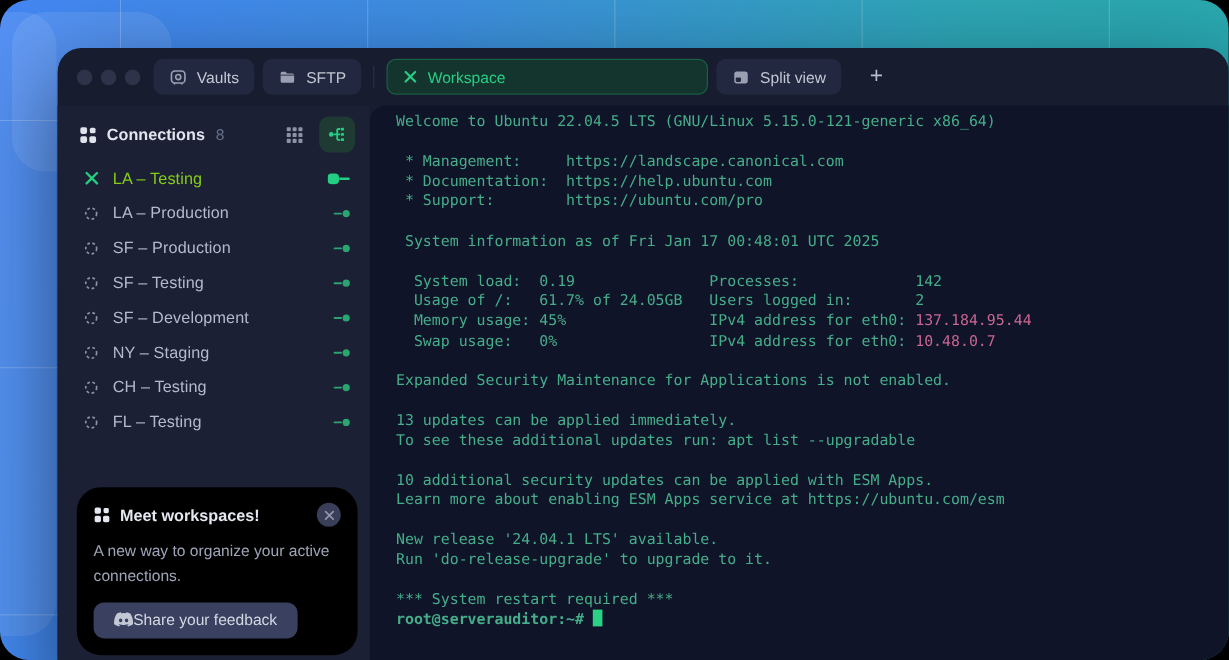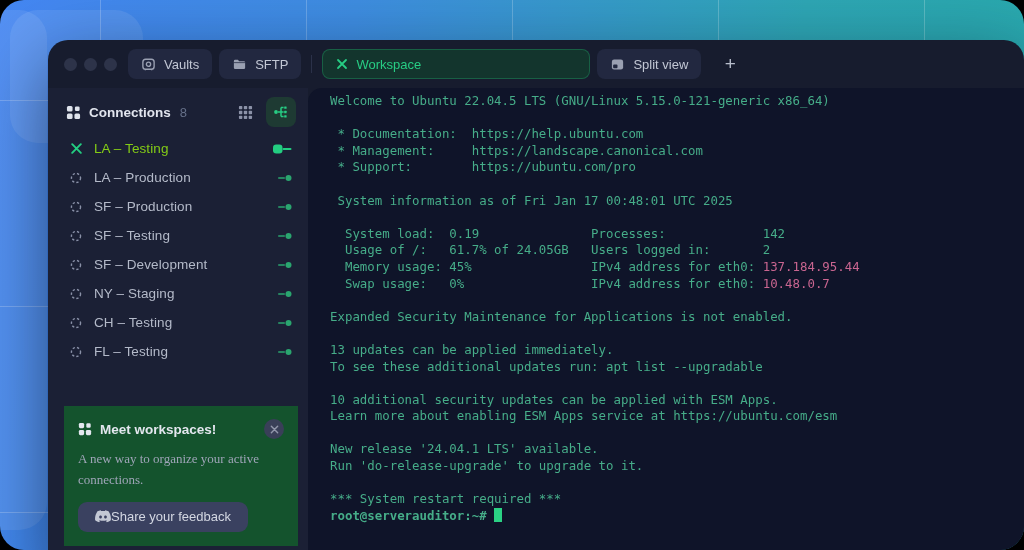--- a/index.html
+++ b/index.html
@@ -52,27 +52,27 @@
   .conn-row .ic { width:16px; height:16px; display:flex; align-items:center; justify-content:center; }
   .conn-row .ic-x { display:none; }
   .conn-row.active .ic-x { display:flex; }
   .conn-row .lbl { font-size:13.5px; color:#b4bac9; letter-spacing:.1px; }
   .conn-row.active .lbl { color:#84cc16; }
   .conn-row .st { margin-left:auto; display:flex; align-items:center; }
   .conn-row .st-active { display:none; }
   .conn-row.active .st-active { display:flex; }
 
   
-  .promo { position:absolute; left:16px; top:318px; width:234px; background:#14532d;
-           border-radius:0; padding:13px 14px 14px 14px; }
+  .promo { position:absolute; left:16px; top:318px; width:234px; background:#000000;
+           border-radius:20px; padding:13px 14px 14px 14px; }
   .promo-head { display:flex; align-items:center; gap:8px; }
   .promo-title { font-size:13.5px; font-weight:bold; color:#e4e7ef; }
   .promo-close { margin-left:auto; width:20px; height:20px; border-radius:50%; background:#393f58;
                  display:flex; align-items:center; justify-content:center; color:#8d93a8; font-size:11px; }
-  .promo-body { margin-top:9px; font-size:13px; line-height:1.65; color:#9fa5b8;font-family:Liberation Serif, serif; }
+  .promo-body { margin-top:9px; font-size:13px; line-height:1.65; color:#9fa5b8; }
   .promo-btn { margin-top:11px; height:30px; display:inline-flex; align-items:center; gap:0;
                padding:0 17px; background:#3a4160; border-radius:9px; color:#d3d7e2; font-size:13px; }
 
   
   .terminal { flex:1; background:#0f1429; border-top-left-radius:14px;
               padding:5px 0 0 22px; overflow:hidden;
               font-family:"DejaVu Sans Mono", monospace; font-size:12.4px; color:#46ad89; }
   .terminal .line { height:16.6px; line-height:16.6px; white-space:pre; }
   .terminal .ip { color:#c96590; }
   .terminal .bold { font-weight:bold;text-align:center; }
@@ -337,22 +337,22 @@
               </svg>
             </span>
             <span>Share your feedback</span>
           </div>
         </div>
       </aside>
 
       <section class="terminal">
           <div class="line"><span>Welcome to Ubuntu 22.04.5 LTS (GNU/Linux 5.15.0-121-generic x86_64)</span></div>
           <div class="line"></div>
+          <div class="line"><span> * Management:     https://landscape.canonical.com</span></div>
           <div class="line"><span> * Documentation:  https://help.ubuntu.com</span></div>
-          <div class="line"><span> * Management:     https://landscape.canonical.com</span></div>
           <div class="line"><span> * Support:        https://ubuntu.com/pro</span></div>
           <div class="line"></div>
           <div class="line"><span> System information as of Fri Jan 17 00:48:01 UTC 2025</span></div>
           <div class="line"></div>
           <div class="line"><span>  System load:  0.19               Processes:             142</span></div>
           <div class="line"><span>  Usage of /:   61.7% of 24.05GB   Users logged in:       2</span></div>
           <div class="line"><span>  Memory usage: 45%                IPv4 address for eth0: </span><span class="ip">137.184.95.44</span></div>
           <div class="line"><span>  Swap usage:   0%                 IPv4 address for eth0: </span><span class="ip">10.48.0.7</span></div>
           <div class="line"></div>
           <div class="line"><span>Expanded Security Maintenance for Applications is not enabled.</span></div>

